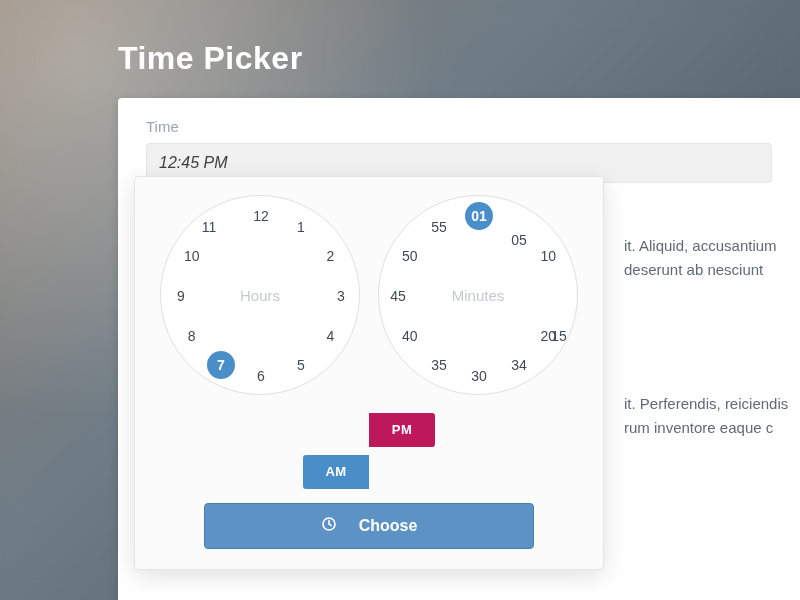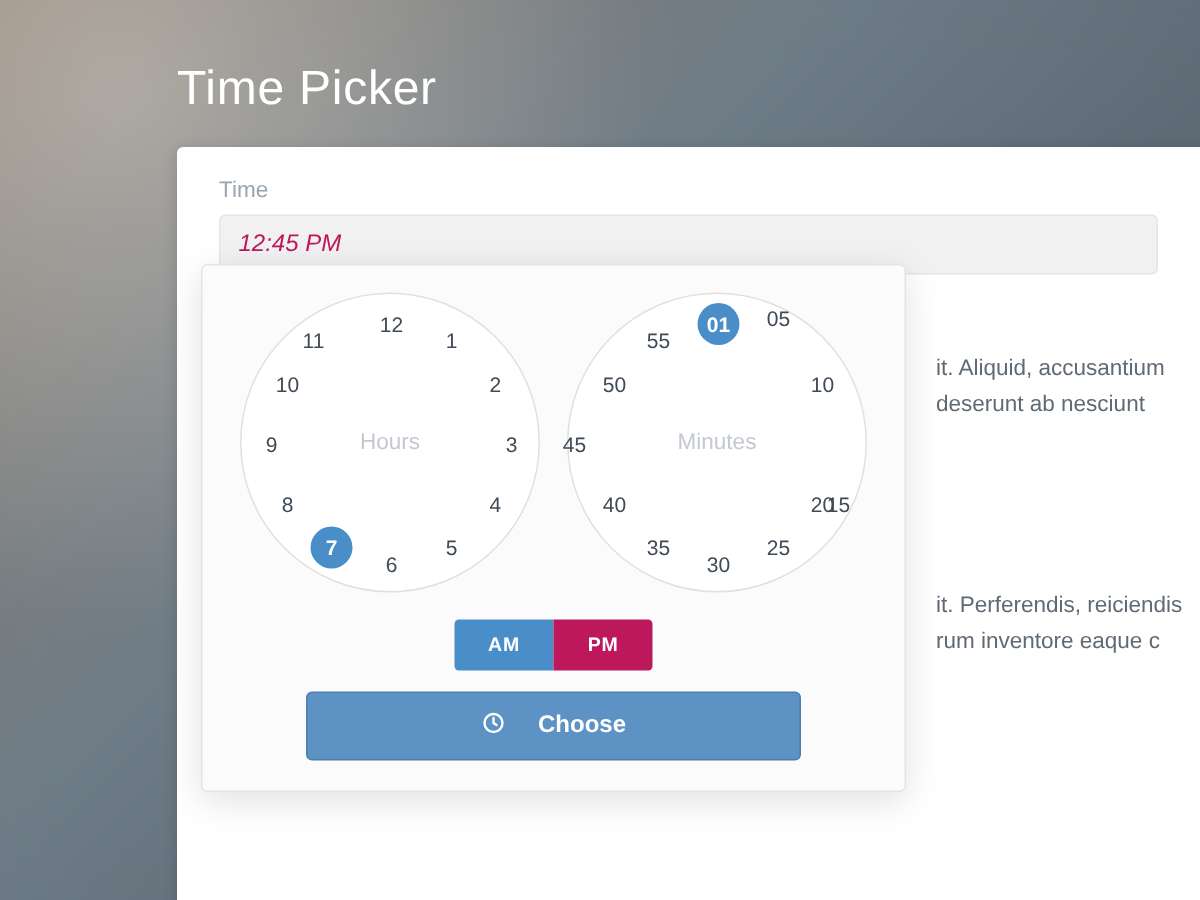--- a/index.html
+++ b/index.html
@@ -11,32 +11,32 @@
       linear-gradient(135deg, #8a7c6b 0%, #6c7a85 40%, #3e4a55 100%);
     position: relative;
   }
   .blur-overlay {
     position: absolute; inset: 0;
     backdrop-filter: blur(14px);
     background: rgba(255,255,255,0.02);
   }
   .title {
     position: absolute; top: 40px; left: 118px;
-    color: #fff; font-size: 32px; font-weight: 400; letter-spacing: .5px;
+    color: #fff; font-size: 32px; font-weight: 700; letter-spacing: .5px;
   }
   .card {
     position: absolute; top: 98px; left: 118px; right: 0;
     background: #fff; border-radius: 4px 0 0 0; padding: 20px 28px 40px 28px;
     box-shadow: 0 2px 10px rgba(0,0,0,.15);
     height: 537px;
   }
   .field-label { color: #9aa5af; font-size: 15px; margin-bottom: 8px; display: block; }
   .text-input {
     width: 100%; background: #f1f1f1; border: 1px solid #e5e5e5; border-radius: 4px;
-    padding: 10px 12px; font-size: 16px; font-style: italic; color: #be185d;
+    padding: 10px 12px; font-size: 16px; font-style: italic; color: #404040;
   }
   .popup {
     position: absolute; top: 78px; left: 16px; width: 470px;
     background: #fbfbfb; border: 1px solid #e4e4e4; border-radius: 4px;
     box-shadow: 0 6px 24px rgba(0,0,0,.12);
     padding: 18px 18px 20px 18px;
   }
   .dials { display: flex; gap: 18px; justify-content: center; }
   .dial {
     position: relative; width: 200px; height: 200px; border-radius: 50%;
@@ -52,21 +52,21 @@
     transform: translate(-50%,-50%);
   }
   .tick.selected { background: #4a8ec9; color: #fff; font-weight: 600; }
   .ampm {
     display: flex; justify-content: center; margin-top: 18px;
   }
   .seg {
     width: 66px; height: 34px; line-height: 34px; text-align: center;
     font-size: 13px; font-weight: 600; letter-spacing: .5px; color: #fff; cursor: pointer;
   }
-  .seg.am { background: #4a8ec9; border-radius: 3px 0 0 3px; }
+  .seg.am { background: #4a8ec9; border-radius: 3px 0 0 3px; margin-top: 42px; }
   .seg.pm { background: #be185d; border-radius: 0 3px 3px 0; }
   .choose {
     display: flex; align-items: center; justify-content: center; gap: 22px;
     margin: 14px auto 0 auto; width: 330px; height: 46px;
     background: #5c93c4; color: #fff; border: 1px solid #4b7fad; border-radius: 4px;
     font-size: 16px; font-weight: 700; cursor: pointer;
   }
   .choose svg { width: 16px; height: 16px; }
   .bg-text {
     position: absolute; top: 120px; left: 506px; right: 10px;
@@ -102,29 +102,29 @@
           <div class="tick" style="left: 100px; top: 180px;">6</div>
           <div class="tick selected" style="left: 60px; top: 169.282px;">7</div>
           <div class="tick" style="left: 30.718px; top: 140px;">8</div>
           <div class="tick" style="left: 20px; top: 100px;">9</div>
           <div class="tick" style="left: 30.718px; top: 60px;">10</div>
           <div class="tick" style="left: 48px; top: 30.718px;">11</div>
         </div>
       <div class="dial" id="dial-minutes">
         <div class="center-label">Minutes</div>
       <div class="tick selected" style="left: 100px; top: 20px;">01</div>
-          <div class="tick" style="left: 140px; top: 16px;">05</div>
+          <div class="tick" style="left: 140px; top: 44px;">05</div>
           <div class="tick" style="left: 169.282px; top: 60px;">10</div>
           <div class="tick" style="left: 180px; top: 100px; margin-top: 40px;">15</div>
           <div class="tick" style="left: 169.282px; top: 140px;">20</div>
-          <div class="tick" style="left: 140px; top: 169.282px;">25</div>
+          <div class="tick" style="left: 140px; top: 169.282px;">34</div>
           <div class="tick" style="left: 100px; top: 180px;">30</div>
           <div class="tick" style="left: 60px; top: 169.282px;">35</div>
           <div class="tick" style="left: 30.718px; top: 140px;">40</div>
-          <div class="tick" style="left: 4px; top: 100px;">45</div>
+          <div class="tick" style="left: 19px; top: 100px;">45</div>
           <div class="tick" style="left: 30.718px; top: 60px;">50</div>
           <div class="tick" style="left: 60px; top: 30.718px;">55</div>
         </div>
     </div>
 
     <div class="ampm">
       <div class="seg am">AM</div>
       <div class="seg pm">PM</div>
     </div>
 

